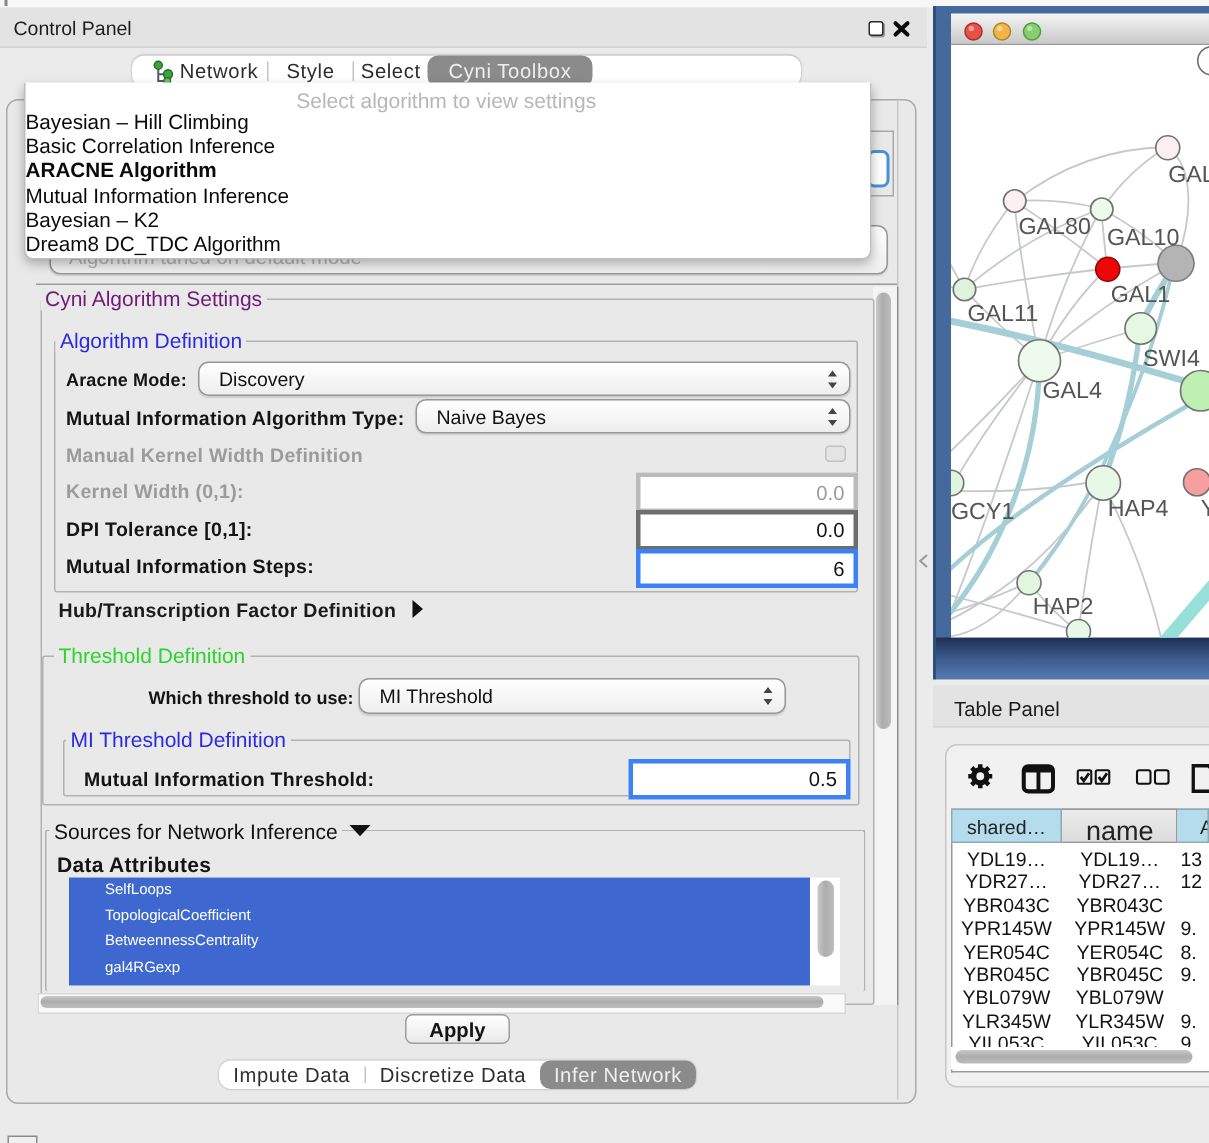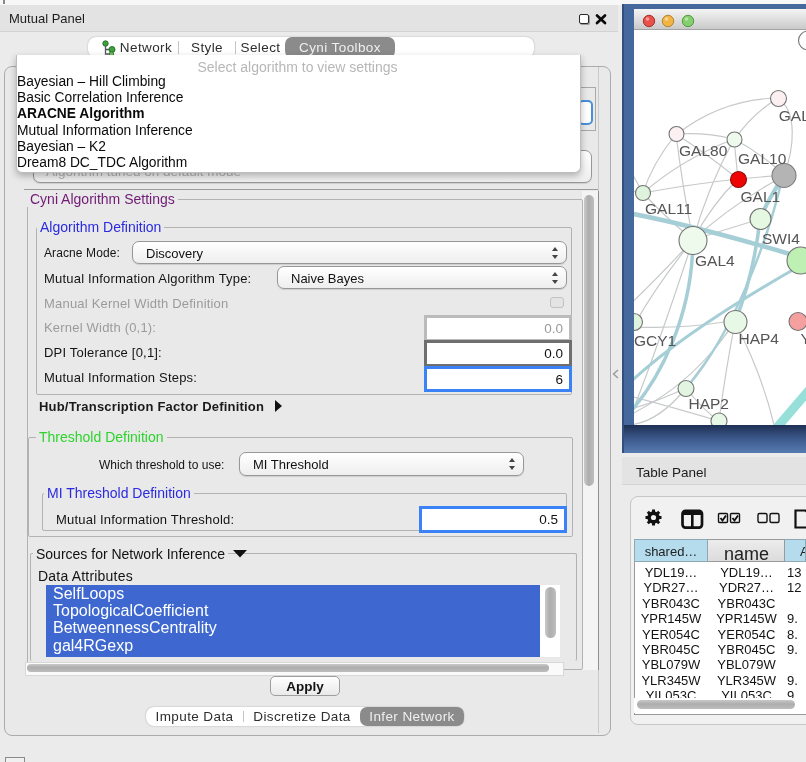--- a/index.html
+++ b/index.html
@@ -9,35 +9,35 @@
   background:linear-gradient(#ffffff,#eeeeee);box-shadow:0 1px 1px rgba(0,0,0,.12);
   font-size:13px;color:#111}
 .combo .ct{position:absolute;left:13px;top:50%;transform:translateY(-50%);white-space:nowrap}
 .arr{position:absolute;right:7px;top:50%;width:7px;height:12px;transform:translateY(-50%)}
 .arr:before{content:"";position:absolute;left:0;top:0;border:3.5px solid transparent;
   border-bottom:4.5px solid #444;border-top:none}
 .arr:after{content:"";position:absolute;left:0;bottom:0;border:3.5px solid transparent;
   border-top:4.5px solid #444;border-bottom:none}
 .inp{position:absolute;background:#fff;border:3px solid #3b82f6;font-size:13.5px;
   color:#111;text-align:right;padding:0 6px 0 0;line-height:21px}
-.lb{position:absolute;font-size:13px;font-weight:normal;letter-spacing:.2px;color:#141414;white-space:nowrap}
+.lb{position:absolute;font-size:13px;font-weight:bold;letter-spacing:.2px;color:#141414;white-space:nowrap}
 .tabbar{position:absolute;background:#fff;border-radius:8px;box-shadow:0 0 1.5px rgba(0,0,0,.35)}
 .tab{position:absolute;top:0;height:100%;font-size:13.5px;font-weight:normal;letter-spacing:.4px;color:#2e2e2e;
   display:flex;align-items:center;justify-content:center;white-space:nowrap}
 .tabsel{background:#8b8b8b;border-radius:7px;color:#efefef}
 .tsep{position:absolute;top:4px;bottom:4px;width:1px;background:#c4c4c4}
 .thumb{position:absolute;background:linear-gradient(90deg,#c9c9c9,#adadad 45%,#bdbdbd);border-radius:6px}
 .hthumb{position:absolute;background:linear-gradient(#c9c9c9,#adadad 45%,#bdbdbd);border-radius:5px}
 </style></head>
 <body>
 
 <div class="abs" style="left:0;top:0;width:806px;height:5px;background:#f7f7f7"></div>
 <div class="abs" style="left:3px;top:0;width:2px;height:4px;background:#888"></div>
 <div class="abs" style="left:0;top:5px;width:618px;height:26px;background:#e3e3e3;border-bottom:1px solid #d2d2d2"></div>
-<div class="abs" style="left:9px;top:11px;font-size:13px;color:#1c1c1c">Mutual Panel</div>
+<div class="abs" style="left:9px;top:11px;font-size:13px;color:#1c1c1c">Control Panel</div>
 
 <div class="abs" style="left:579px;top:13.5px;width:8px;height:8px;background:#fff;border:1.7px solid #2a2a2a;border-radius:2px;box-shadow:1px 1px 0 #9a9a9a"></div>
 <svg class="abs" style="left:595px;top:13px" width="12" height="12" viewBox="0 0 12 12">
   <path d="M2 2.5 L10 10 M10 2.5 L2 10" stroke="#0a0a0a" stroke-width="2.7" stroke-linecap="round"></path>
 </svg>
 
 <div class="abs" style="left:4px;top:66px;width:605px;height:668px;background:#e9e9e9;border:1px solid #ababab;border-radius:8px"></div>
 <div class="abs" style="left:598px;top:67px;width:1px;height:666px;background:#c9c9c9"></div>
 
 <div class="abs" style="left:577px;top:87px;width:17px;height:42px;border:1px solid #a9a9a9;background:#e9e9e9"></div>
@@ -94,21 +94,21 @@
 <div class="inp" style="left:419px;top:506px;width:136px;height:21px">0.5</div>
 
 <div class="fs" style="left:30px;top:553px;width:545px;height:107px;border-bottom:none"></div>
 <div class="fst" style="left:33px;top:545.5px;font-size:14px;color:#111">Sources for Network Inference</div>
 <svg class="abs" style="left:232px;top:549px" width="16" height="9" viewBox="0 0 16 9">
     <path d="M1 1 L15 1 L8 8.5 Z" fill="#111"></path>
   </svg>
 <div class="lb" style="left:38px;top:568px;font-size:14px">Data Attributes</div>
 
 <div class="abs" style="left:46px;top:585px;width:514px;height:72px;background:#fff"></div>
-<div class="abs" style="left:46px;top:585px;width:494px;height:72px;background:#3e68d0;color:#fff;font-size:16px;line-height:17.2px;padding-left:7px;box-sizing:border-box">SelfLoops<br>TopologicalCoefficient<br>BetweennessCentrality<br>gal4RGexp</div>
+<div class="abs" style="left:46px;top:585px;width:494px;height:72px;background:#3e68d0;color:#fff;font-size:10px;line-height:17.2px;padding-left:24px;box-sizing:border-box">SelfLoops<br>TopologicalCoefficient<br>BetweennessCentrality<br>gal4RGexp</div>
 <div class="thumb" style="left:545px;top:587px;width:11px;height:51px"></div>
 
 <div class="abs" style="left:25px;top:662px;width:537px;height:12px;background:#fafafa;border:1px solid #d8d8d8"></div>
 <div class="hthumb" style="left:27px;top:664px;width:522px;height:8px"></div>
 
 <div class="abs" style="left:270px;top:676px;width:68px;height:18px;background:linear-gradient(#ffffff,#e9e9e9);border:1px solid #9e9e9e;border-radius:5px;font-size:13.5px;font-weight:600;color:#141414;display:flex;align-items:center;justify-content:center">Apply</div>
 
 <div class="tabbar" style="left:146px;top:707px;width:318px;height:19px">
   <div class="tab" style="left:0;width:97px">Impute Data</div>
   <div class="tsep" style="left:97px"></div>

